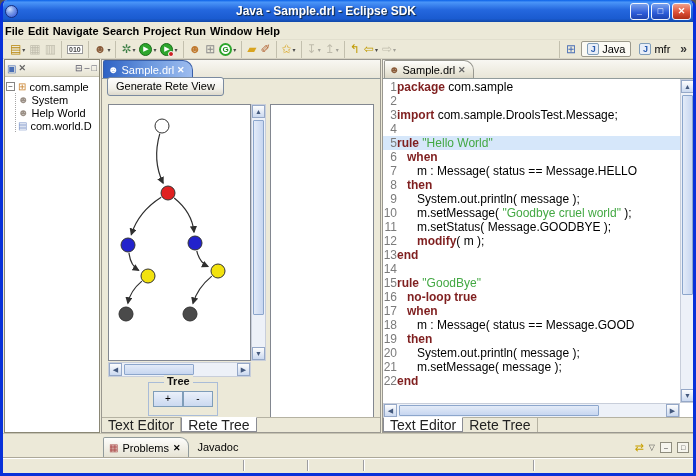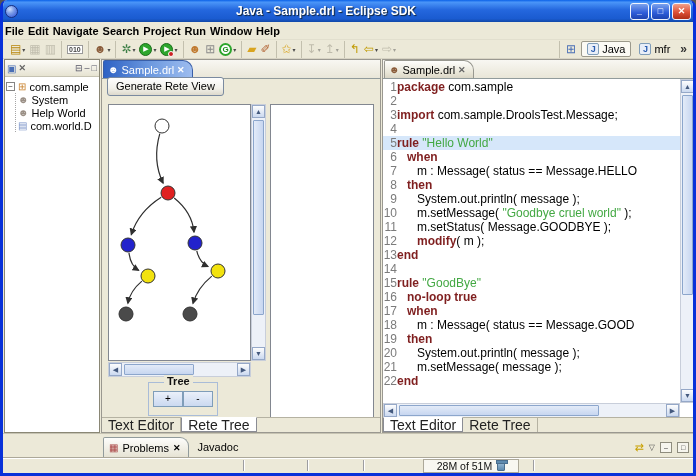--- a/index.html
+++ b/index.html
@@ -384,19 +384,15 @@
       <span style="color:#555;font-size:8px;">▽</span>
       <span class="pmini">–</span>
       <span class="pmini">□</span>
     </span>
   </div>
 
   <div class="statusbar">
     <span class="ssep" style="left:240px;"></span>
     <span class="ssep" style="left:304px;"></span>
     <span class="ssep" style="left:360px;"></span>
-    <span class="membox">
-      <span>28M of 51M</span>
-      <span class="trash"></span>
-    </span>
     <span class="ssep" style="left:530px;"></span>
   </div>
 </div>
 
 </body></html>

